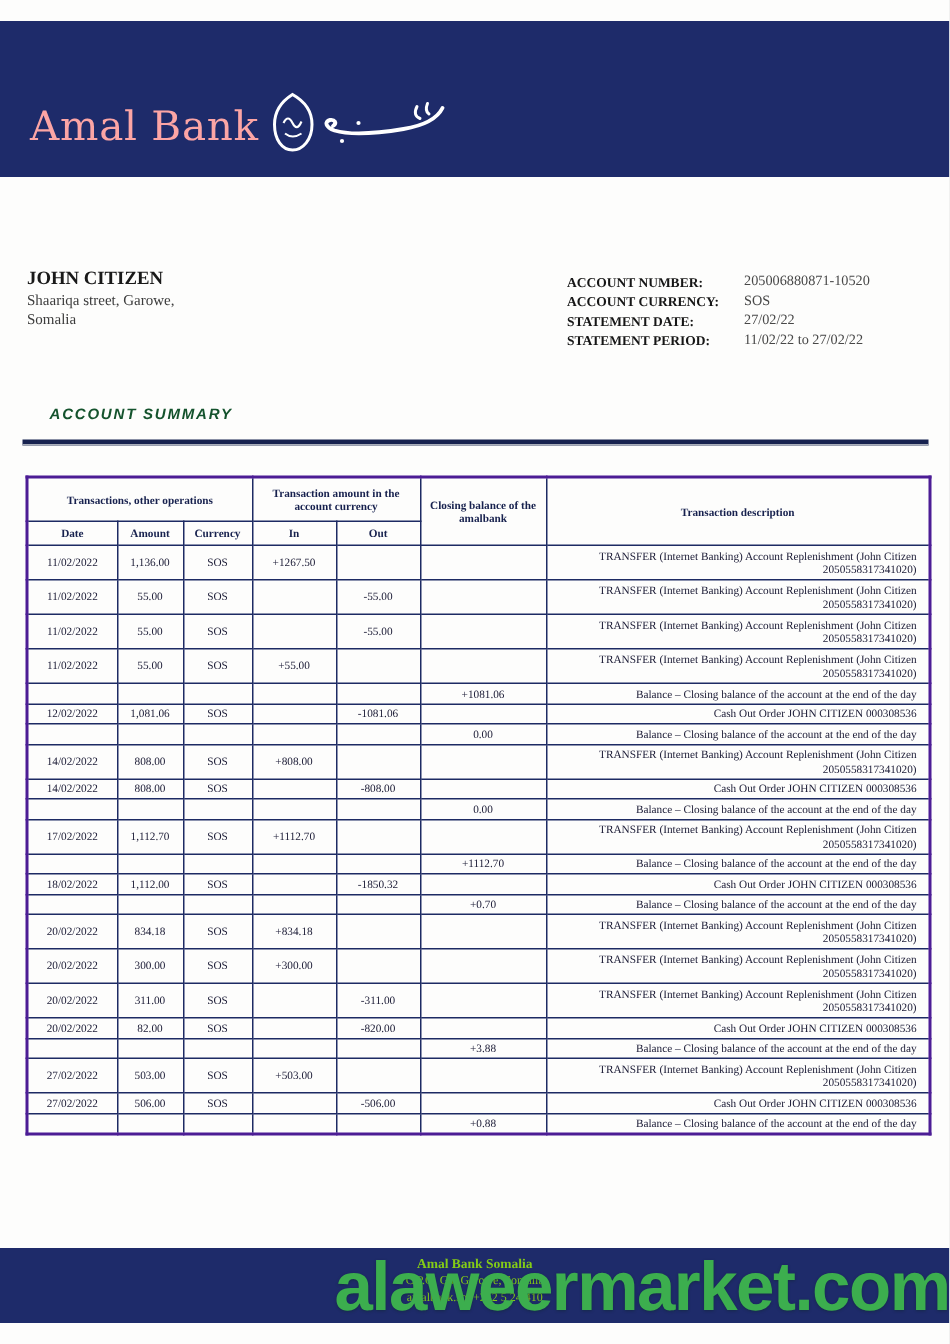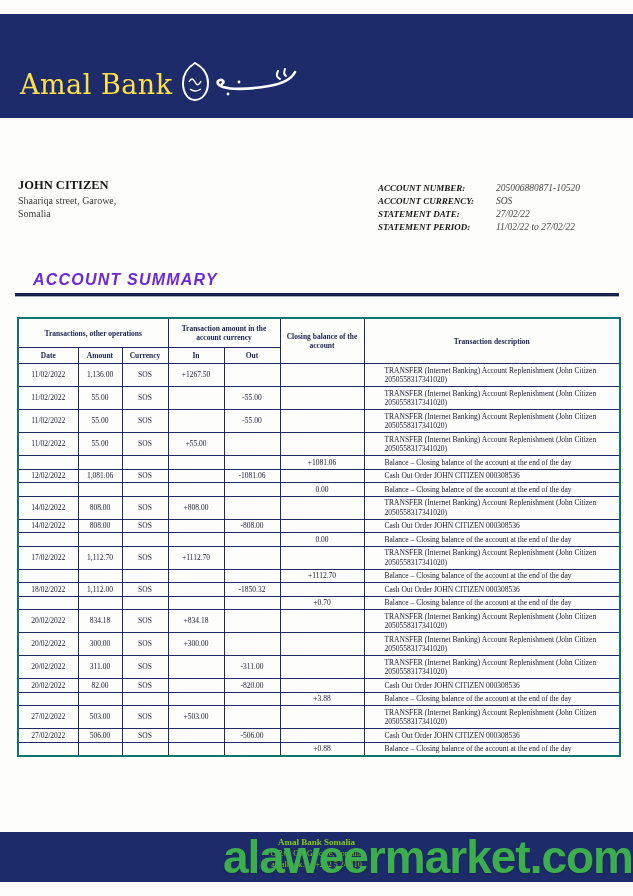--- a/index.html
+++ b/index.html
@@ -8,63 +8,63 @@
     background:#fdfdfc; overflow:hidden;
     font-family:"Liberation Serif", serif;
   }
   
   .brand-band {
     position:absolute; left:0; top:14px; width:633px; height:104px;
     background:#1e2b6a;
   }
   .logo-row {
     position:absolute; left:20px; top:48px; height:44px;
-    display:flex; align-items:center; color:#fde047;text-align:right;
+    display:flex; align-items:center; color:#fca5a5;text-align:right;
   }
   .bank-name {
     font-family:"DejaVu Serif", serif; font-size:27px; font-weight:500;
     letter-spacing:0.5px; white-space:nowrap;
   }
   .calligraphy { margin-left:8px; }
   
   .customer-block { position:absolute; left:18px; top:178px; color:#1b1b1b; }
   .customer-name { font-size:12.5px; font-weight:bold; color:#191919; }
   .customer-addr { font-size:10px; color:#3c3c3c; line-height:12.5px; margin-top:2px; }
   .account-info { position:absolute; left:378px; top:182px; }
-  .info-row { display:flex; line-height:13px;font-style:italic; }
+  .info-row { display:flex; line-height:13px; }
   .info-label { width:118px; font-weight:bold; font-size:9px; color:#161616; }
   .info-value { font-size:9.5px; color:#474747; }
   
   .summary-title {
     position:absolute; left:33px; top:271px;
     font-family:"Liberation Sans", sans-serif; font-weight:bold; font-style:italic;
-    font-size:16px; letter-spacing:1.2px; color:#6d28d9;
+    font-size:10px; letter-spacing:1.2px; color:#14532d;
   }
   .summary-rule {
     position:absolute; left:15px; top:293px; width:604px; height:3px;
     background:#17224f; border-bottom:1px solid #a9aeba;
   }
   
   .stmt-table {
     position:absolute; left:17px; top:317px; width:602px;
     border-collapse:collapse; table-layout:fixed;
-    border:2px solid #0f766e;
+    border:2px solid #4c1d95;
   }
   .stmt-table th, .stmt-table td { border:1px solid #1d2a63; }
   .stmt-table thead th {
     font-size:7.5px; font-weight:bold; color:#17214e;
     text-align:center; padding:2px 2px; line-height:9px;
   }
   .stmt-table thead tr.group-row th { height:24px; }
   .stmt-table thead tr.sub-row th { height:11px; }
   .stmt-table td {
     font-size:7.5px; color:#20203a; text-align:center;
     padding:1.5px 2px; line-height:9.5px; overflow:hidden;
   }
-  .stmt-table td.col-description { text-align:left; padding-left:20px; padding-right:8px; }
+  .stmt-table td.col-description { text-align:right; padding-left:20px; padding-right:8px; }
   
   .footer-band {
     position:absolute; left:0; top:832px; width:633px; height:50px;
     background:#1e2b6a; color:#84cc16; text-align:center;
   }
   .footer-line1 { font-weight:bold; font-size:9px; padding-top:5px; line-height:11px; }
   .footer-line2, .footer-line3 { font-size:8px; line-height:11px; }
   .watermark {
     position:absolute; right:0px; bottom:16px;
     font-family:"Liberation Sans", sans-serif; font-weight:bold;
@@ -134,21 +134,21 @@
         <col style="width:46px">
       <col style="width:56px">
         <col style="width:56px">
         <col style="width:84px">
       <col style="width:256px">
     </colgroup>
     <thead>
       <tr class="group-row">
         <th colspan="3">Transactions, other operations</th>
         <th colspan="2">Transaction amount in the account currency</th>
-        <th rowspan="2">Closing balance of the account</th>
+        <th rowspan="2">Closing balance of the amalbank</th>
         <th rowspan="2">Transaction description</th>
       </tr>
       <tr class="sub-row">
         <th>Date</th>
         <th>Amount</th>
         <th>Currency</th>
         <th>In</th>
         <th>Out</th>
       </tr>
     </thead>

